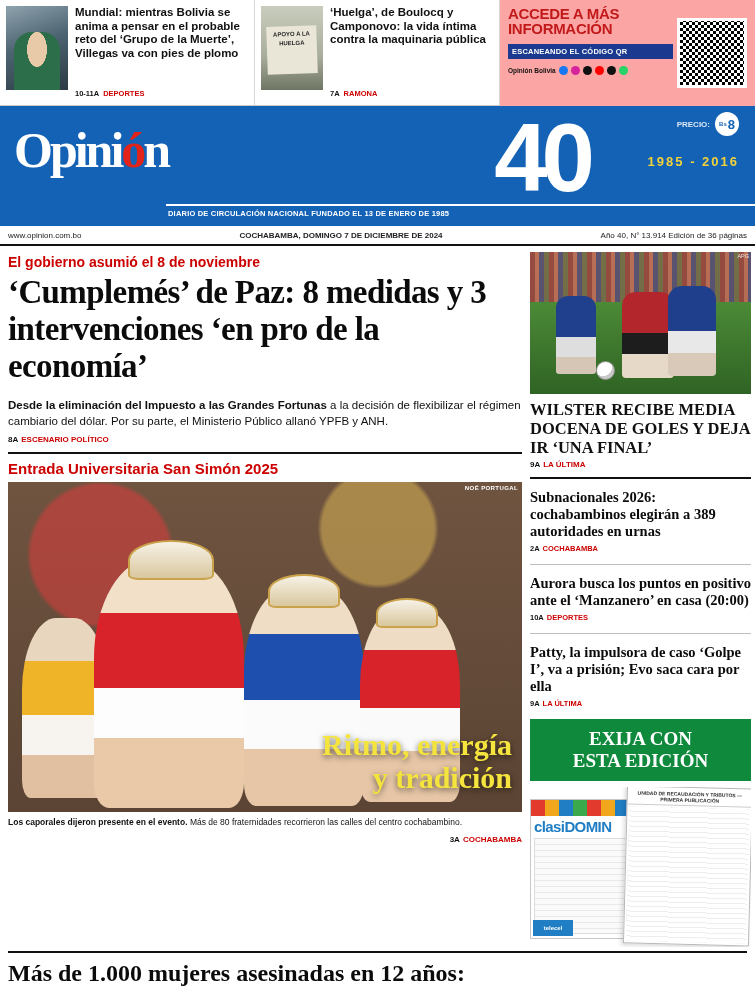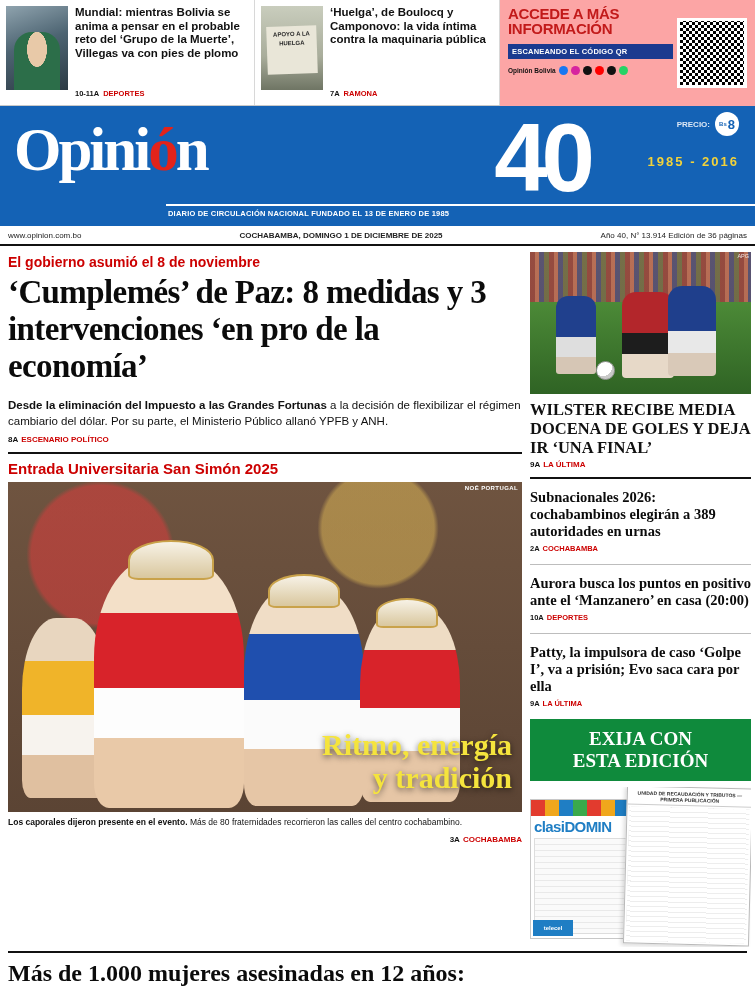--- a/index.html
+++ b/index.html
@@ -127,21 +127,21 @@
   
   .masthead {
     height: 120px;
     background: #1462b5;
     position: relative;
     overflow: hidden;
   }
   .mast-logo {
     position: absolute;
     left: 14px; top: 6px;
-    font-size: 61px;
+    font-size: 50px;
     line-height: 76px;
     font-weight: bold;
     color: #ffffff;
     font-family: "Liberation Serif", serif;
     letter-spacing: -3px;
   }
   .mast-logo .o-red { color: #e2231a; }
   .mast-40 {
     position: absolute;
     right: 166px; top: 4px;
@@ -525,21 +525,21 @@
     <span class="lbl">PRECIO:</span>
     <span class="price-circle">
         <small>Bs</small>
         <span>8</span>
       </span>
   </div>
 </div>
 
 <div class="infobar">
   <span>www.opinion.com.bo</span>
-  <span class="c">COCHABAMBA, DOMINGO 1 DE DICIEMBRE DE 2025</span>
+  <span class="c">COCHABAMBA, DOMINGO 7 DE DICIEMBRE DE 2024</span>
   <span>Año 40, N° 13.914 Edición de 36 páginas</span>
 </div>
 
 <div class="main">
 
   <div class="col-left">
 
     <div class="kicker">El gobierno asumió el 8 de noviembre</div>
     <h1 class="lead-head">‘Cumplemés’ de Paz: 8 medidas y 3 intervenciones ‘en pro de la economía’</h1>
     <p class="lead-sub"><b>Desde la eliminación del Impuesto a las Grandes Fortunas</b><span> a la decisión de flexibilizar el régimen cambiario del dólar. Por su parte, el Ministerio Público allanó YPFB y ANH.</span></p>

